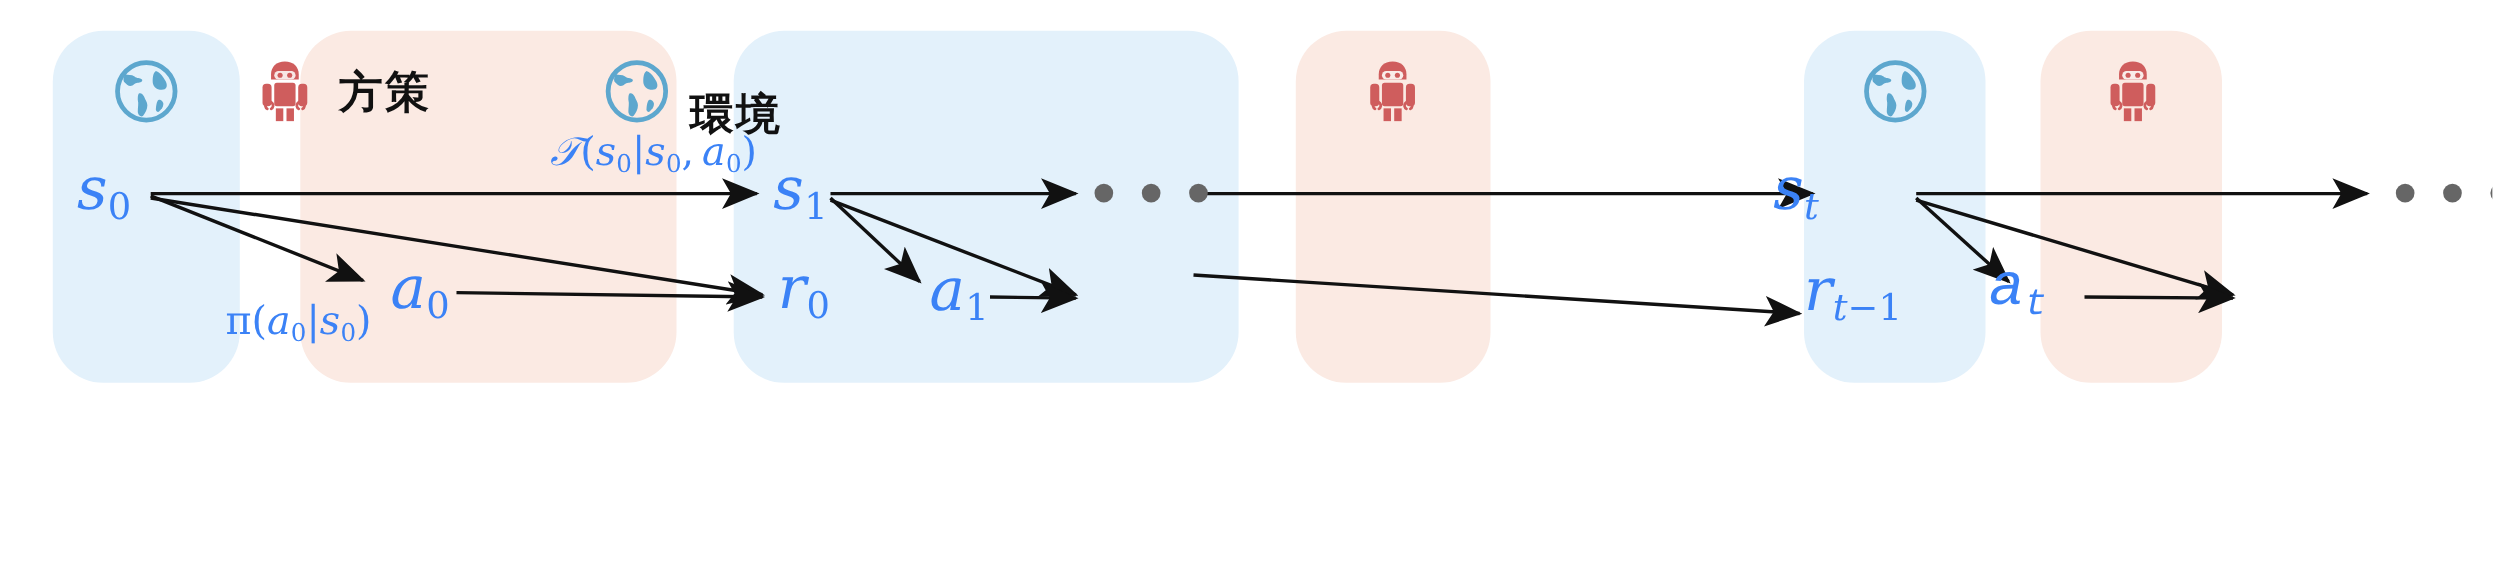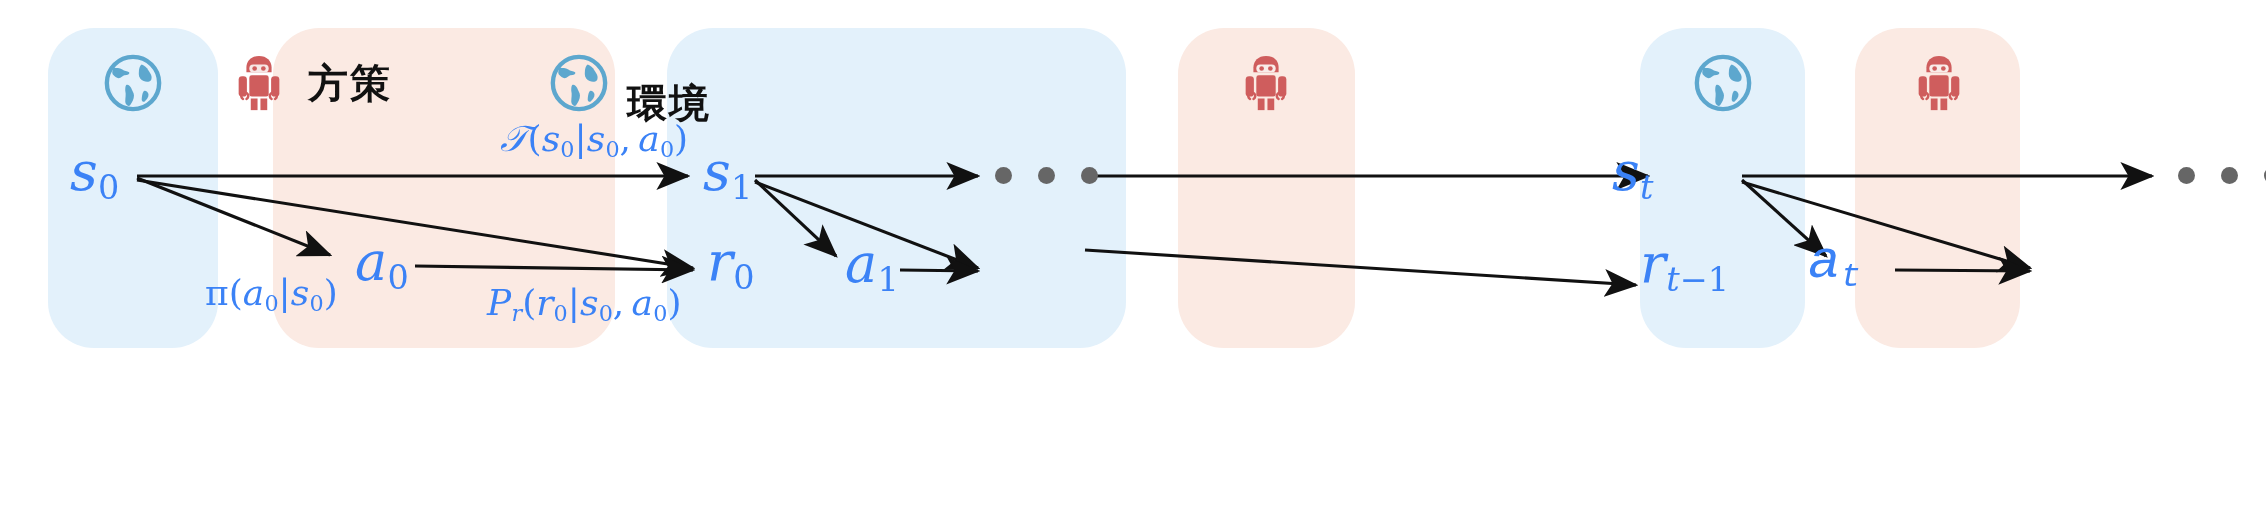--- a/index.html
+++ b/index.html
@@ -166,23 +166,20 @@
   <div class="math node" style="left: 1612px; top: 140px;">s<span class="sub">t</span></div>
   <div class="math node" style="left: 1640px; top: 232px; text-align: center;">r<span class="sub">t<span class="up">−1</span></span></div>
   <div class="math node" style="left: 1808px; top: 232px; font-family: Liberation Mono, monospace;">a<span class="sub">t</span></div>
 
   <div class="math formula" style="left:500px; top:118px;">
     <span style="font-style:italic;font-family:'DejaVu Serif',serif;">𝒯</span><span class="paren">(</span>s<span class="subn">0</span><span class="paren">|</span>s<span class="subn">0</span><span class="paren">, </span>a<span class="subn">0</span><span class="paren">)</span>
   </div>
   <div class="math formula" style="left:205px; top:272px;">
     <span class="up">π</span><span class="paren">(</span>a<span class="subn">0</span><span class="paren">|</span>s<span class="subn">0</span><span class="paren">)</span>
   </div>
-  <div class="math formula" style="left:487px; top:282px;">
-    P<span class="sub">r</span><span class="paren">(</span>r<span class="subn">0</span><span class="paren">|</span>s<span class="subn">0</span><span class="paren">, </span>a<span class="subn">0</span><span class="paren">)</span>
-  </div>
 
   <div class="dots" style="left:995px;top:167px;">
     <i></i>
     <i></i>
     <i></i>
   </div>
   <div class="dots" style="left: 2178px; top: 167px;">
     <i></i>
     <i></i>
     <i></i>

